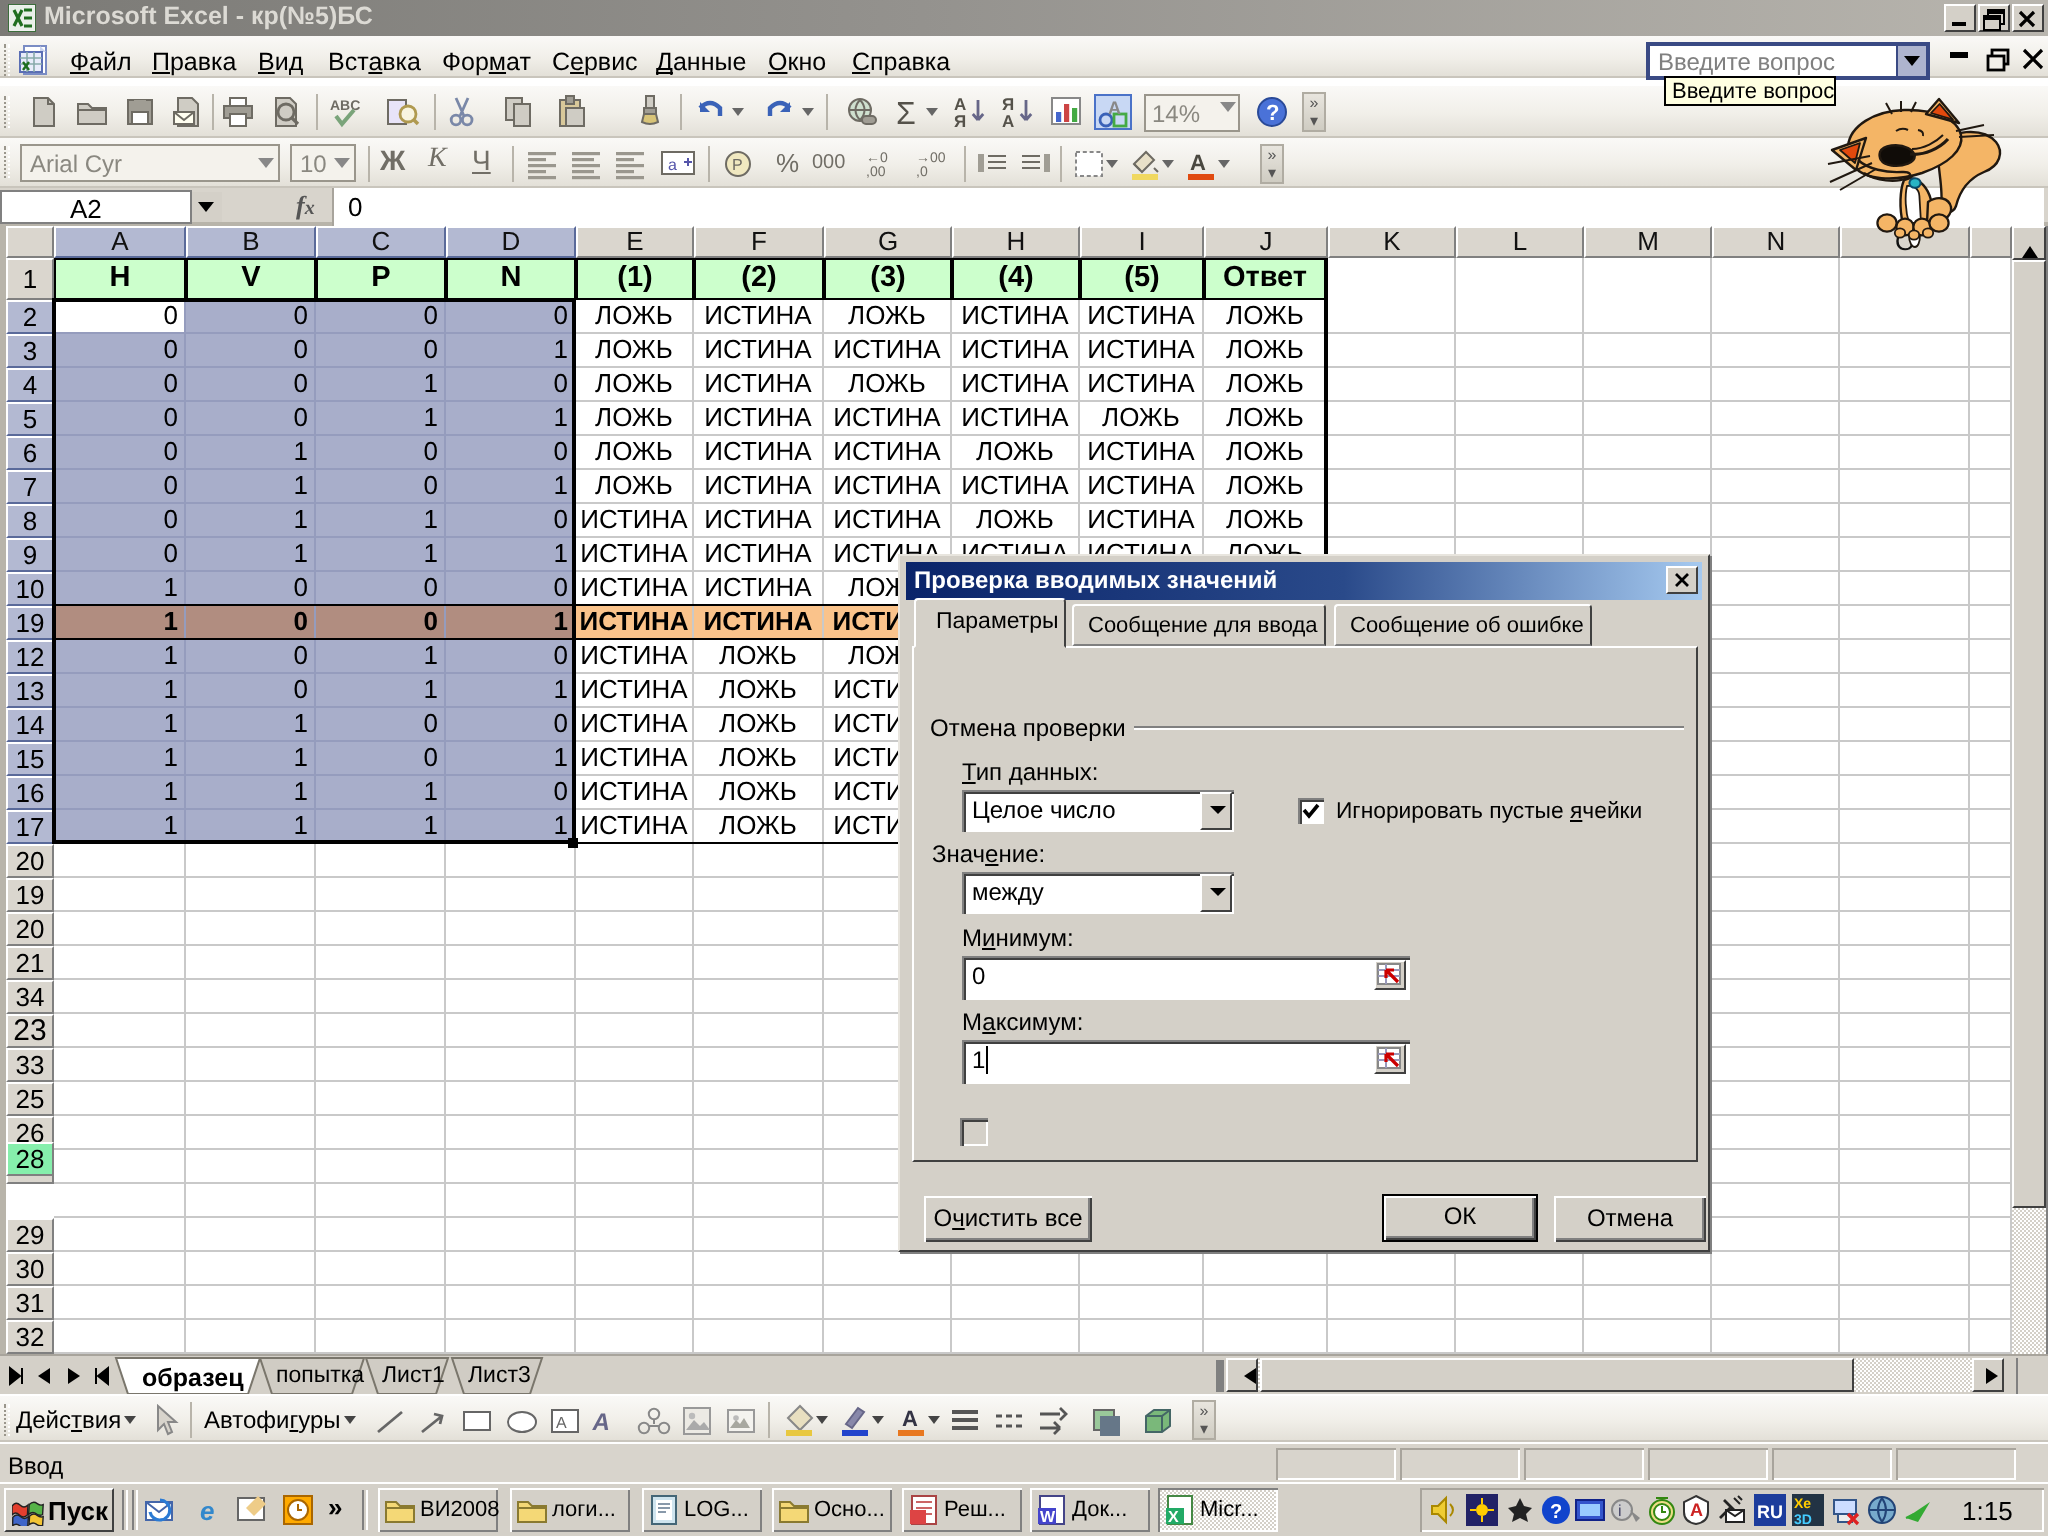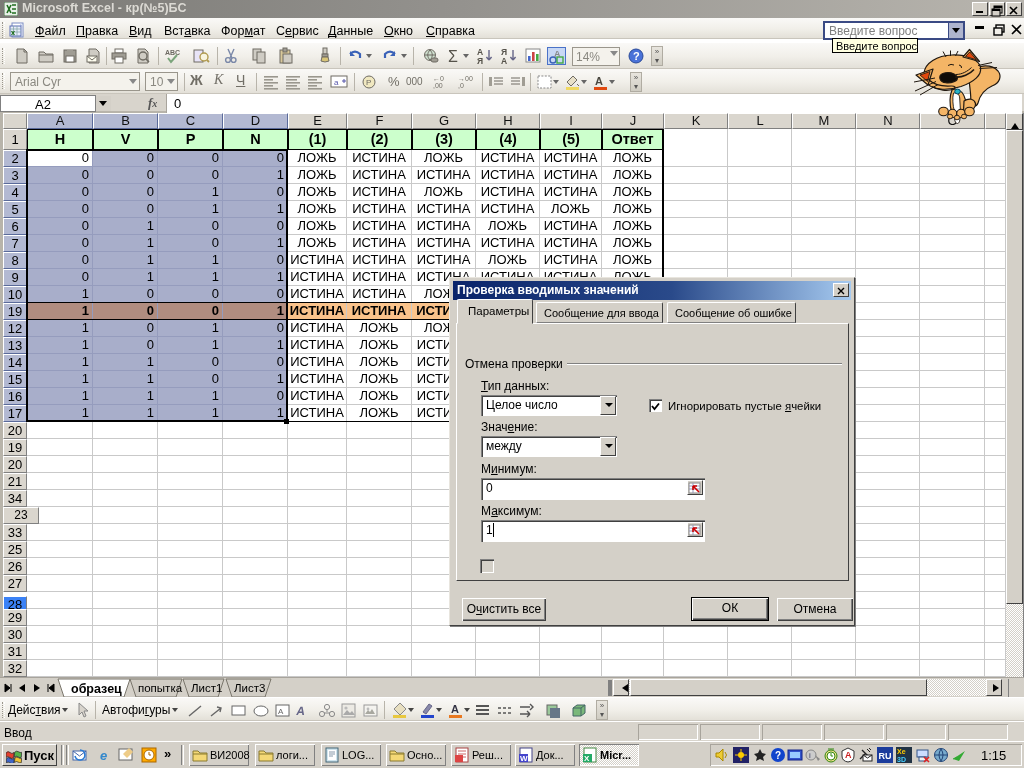--- a/index.html
+++ b/index.html
@@ -359,26 +359,26 @@
 <div class="ab ctr" style="left:3px;top:224px;width:24px;height:17px;background:#b3b9d2;border:1px solid;border-color:#fff #5a6a9a #5a6a9a #fff;font-size:13px;line-height:15px">13</div>
 <div class="ab ctr" style="left:3px;top:241px;width:24px;height:17px;background:#b3b9d2;border:1px solid;border-color:#fff #5a6a9a #5a6a9a #fff;font-size:13px;line-height:15px">14</div>
 <div class="ab ctr" style="left:3px;top:258px;width:24px;height:17px;background:#b3b9d2;border:1px solid;border-color:#fff #5a6a9a #5a6a9a #fff;font-size:13px;line-height:15px">15</div>
 <div class="ab ctr" style="left:3px;top:275px;width:24px;height:17px;background:#b3b9d2;border:1px solid;border-color:#fff #5a6a9a #5a6a9a #fff;font-size:13px;line-height:15px">16</div>
 <div class="ab ctr" style="left:3px;top:292px;width:24px;height:17px;background:#b3b9d2;border:1px solid;border-color:#fff #5a6a9a #5a6a9a #fff;font-size:13px;line-height:15px">17</div>
 <div class="ab ctr" style="left:3px;top:309px;width:24px;height:17px;background:#dad6ce;border:1px solid;border-color:#fff #808080 #808080 #fff;font-size:13px;line-height:15px">20</div>
 <div class="ab ctr" style="left:3px;top:326px;width:24px;height:17px;background:#dad6ce;border:1px solid;border-color:#fff #808080 #808080 #fff;font-size:13px;line-height:15px">19</div>
 <div class="ab ctr" style="left:3px;top:343px;width:24px;height:17px;background:#dad6ce;border:1px solid;border-color:#fff #808080 #808080 #fff;font-size:13px;line-height:15px">20</div>
 <div class="ab ctr" style="left:3px;top:360px;width:24px;height:17px;background:#dad6ce;border:1px solid;border-color:#fff #808080 #808080 #fff;font-size:13px;line-height:15px">21</div>
 <div class="ab ctr" style="left:3px;top:377px;width:24px;height:17px;background:#dad6ce;border:1px solid;border-color:#fff #808080 #808080 #fff;font-size:13px;line-height:15px">34</div>
-<div class="ab ctr" style="left:3px;top:394px;width:36px;height:17px;background:#dad6ce;border:1px solid;border-color:#fff #808080 #808080 #fff;font-size:12px;line-height:15px">23</div>
+<div class="ab ctr" style="left:3px;top:394px;width:24px;height:17px;background:#dad6ce;border:1px solid;border-color:#fff #808080 #808080 #fff;font-size:15px;line-height:15px">23</div>
 <div class="ab ctr" style="left:3px;top:411px;width:24px;height:17px;background:#dad6ce;border:1px solid;border-color:#fff #808080 #808080 #fff;font-size:13px;line-height:15px">33</div>
 <div class="ab ctr" style="left:3px;top:428px;width:24px;height:17px;background:#dad6ce;border:1px solid;border-color:#fff #808080 #808080 #fff;font-size:13px;line-height:15px">25</div>
 <div class="ab ctr" style="left:3px;top:445px;width:24px;height:17px;background:#dad6ce;border:1px solid;border-color:#fff #808080 #808080 #fff;font-size:13px;line-height:15px">26</div>
 <div class="ab ctr" style="left:3px;top:462px;width:24px;height:17px;background:#dad6ce;border:1px solid;border-color:#fff #808080 #808080 #fff;font-size:13px;line-height:15px">27</div>
-<div class="ab ctr" style="left:3px;top:483px;width:24px;height:17px;background:#3b82f6;border:1px solid;border-color:#fff #808080 #808080 #fff;font-size:13px;line-height:15px">28</div>
+<div class="ab ctr" style="left:3px;top:458px;width:24px;height:17px;background:#86efac;border:1px solid;border-color:#fff #808080 #808080 #fff;font-size:13px;line-height:15px">28</div>
 <div class="ab ctr" style="left:3px;top:496px;width:24px;height:17px;background:#dad6ce;border:1px solid;border-color:#fff #808080 #808080 #fff;font-size:13px;line-height:15px">29</div>
 <div class="ab ctr" style="left:3px;top:513px;width:24px;height:17px;background:#dad6ce;border:1px solid;border-color:#fff #808080 #808080 #fff;font-size:13px;line-height:15px">30</div>
 <div class="ab ctr" style="left:3px;top:530px;width:24px;height:17px;background:#dad6ce;border:1px solid;border-color:#fff #808080 #808080 #fff;font-size:13px;line-height:15px">31</div>
 <div class="ab ctr" style="left:3px;top:547px;width:24px;height:17px;background:#dad6ce;border:1px solid;border-color:#fff #808080 #808080 #fff;font-size:13px;line-height:15px">32</div>
 <div class="ab ctr" style="left:27px;top:16px;width:66px;height:21px;background:#ccffcc;border:1px solid #000;border-right-width:1px;font-size:14.5px;font-weight:bold;line-height:19px">H</div>
 <div class="ab ctr" style="left:93px;top:16px;width:65px;height:21px;background:#ccffcc;border:1px solid #000;border-right-width:1px;font-size:14.5px;font-weight:bold;line-height:19px">V</div>
 <div class="ab ctr" style="left:158px;top:16px;width:65px;height:21px;background:#ccffcc;border:1px solid #000;border-right-width:1px;font-size:14.5px;font-weight:bold;line-height:19px">P</div>
 <div class="ab ctr" style="left:223px;top:16px;width:65px;height:21px;background:#ccffcc;border:1px solid #000;border-right-width:1px;font-size:14.5px;font-weight:bold;line-height:19px">N</div>
 <div class="ab ctr" style="left:288px;top:16px;width:59px;height:21px;background:#ccffcc;border:1px solid #000;border-right-width:1px;font-size:14.5px;font-weight:bold;line-height:19px">(1)</div>
 <div class="ab ctr" style="left:347px;top:16px;width:65px;height:21px;background:#ccffcc;border:1px solid #000;border-right-width:1px;font-size:14.5px;font-weight:bold;line-height:19px">(2)</div>
@@ -764,21 +764,21 @@
         <text x="2" y="14" font-size="8" font-weight="bold" fill="#fff">W</text>
       </svg>
 <span class="ab" style="left:21px;top:5px;font-size:11px;font-weight:normal;white-space:nowrap">Док...</span>
     </div>
 <div class="ab" style="left:579px;top:2px;width:60px;height:22px;box-shadow:inset 1px 1px 0 #808080,inset -1px -1px 0 #fff;background-image:linear-gradient(45deg,#fff 25%,transparent 25%,transparent 75%,#fff 75%),linear-gradient(45deg,#fff 25%,transparent 25%,transparent 75%,#fff 75%);background-size:2px 2px;background-position:0 0,1px 1px;background-color:#d4d0c8">
 <svg class="ab" style="left:3px;top:3px" width="16" height="16" viewBox="0 0 16 16">
         <rect x="2" y="1" width="12" height="14" fill="#fff" stroke="#484"></rect>
         <rect x="1" y="7" width="9" height="8" fill="#2a6"></rect>
         <text x="2" y="14" font-size="8" font-weight="bold" fill="#fff">X</text>
       </svg>
-<span class="ab" style="left:21px;top:5px;font-size:11px;font-weight:bold;white-space:nowrap">Micr...</span>
+<span class="ab" style="left:21px;top:5px;font-size:11px;font-weight:normal;white-space:nowrap">Micr...</span>
     </div>
 <div class="ab" style="left:710px;top:2px;width:312px;height:22px;box-shadow:inset 1px 1px 0 #a8a49c,inset -1px -1px 0 #fff"></div>
 <svg class="ab" style="left:714px;top:5px" width="16" height="16" viewBox="0 0 16 16">
       <path d="M2 6 h3 l4 -4 v12 l-4 -4 h-3 z" fill="#ec3" stroke="#a80"></path>
       <path d="M11 5 q3 3 0 6" stroke="#a80" fill="none"></path>
     </svg>
 <svg class="ab" style="left:733px;top:5px" width="16" height="16" viewBox="0 0 16 16">
       <rect width="16" height="16" fill="#226"></rect>
       <circle cx="8" cy="8" r="3" fill="#fc0"></circle>
       <path d="M8 2 v3 M8 11 v3 M2 8 h3 M11 8 h3" stroke="#fc0"></path>
@@ -861,21 +861,21 @@
 <div class="ab" style="z-index:4;left:31px;top:101px;font-size:12px"><u>Т</u>ип данных:</div>
 <div class="ab" style="z-index:4;left:31px;top:117px;width:136px;height:21px;background:#fff;box-shadow:inset 1px 1px 0 #808080,inset 2px 2px 0 #404040,inset -1px -1px 0 #fff">
 <span class="ab" style="left:5px;top:3px;font-size:12px">Целое число</span>
       <div class="dd"></div>
     </div>
 <div class="ab" style="z-index:4;left:199px;top:121px;width:13px;height:13px;background:#fff;box-shadow:inset 1px 1px 0 #808080,inset 2px 2px 0 #404040,inset -1px -1px 0 #fff">
 <svg width="13" height="13">
         <path d="M3 6 l2.5 3 L10 3.5" fill="none" stroke="#000" stroke-width="1.8"></path>
       </svg></div>
 <div class="ab" style="z-index:4;left:218px;top:122px;font-size:11.4px">Игнорировать пустые <u>я</u>чейки</div>
-<div class="ab" style="z-index:4;left:31px;top:142px;font-size:12px">Знач<u>е</u>ние:</div>
+<div class="ab" style="z-index:4;left:16px;top:142px;font-size:12px">Знач<u>е</u>ние:</div>
 <div class="ab" style="z-index:4;left:31px;top:158px;width:136px;height:21px;background:#fff;box-shadow:inset 1px 1px 0 #808080,inset 2px 2px 0 #404040,inset -1px -1px 0 #fff">
 <span class="ab" style="left:5px;top:3px;font-size:12px">между</span>
       <div class="dd"></div>
     </div>
 <div class="ab" style="z-index:4;left:31px;top:184px;font-size:12px">М<u>и</u>нимум:</div>
 <div class="ab" style="z-index:4;left:31px;top:200px;width:224px;height:22px;background:#fff;box-shadow:inset 1px 1px 0 #808080,inset 2px 2px 0 #404040,inset -1px -1px 0 #fff">
 <span class="ab" style="left:5px;top:3px;font-size:12px">0</span>
       <div class="ab" style="right:2px;top:2px;width:16px;height:15px;background:#d4d0c8;border:1px solid;border-color:#fff #404040 #404040 #fff"><svg width="14" height="13" viewBox="0 0 14 13">
           <rect x="1" y="1" width="11" height="10" fill="#fff" stroke="#888"></rect>
           <path d="M1 4 h11 M1 7 h11 M5 1 v10" stroke="#99b"></path>

